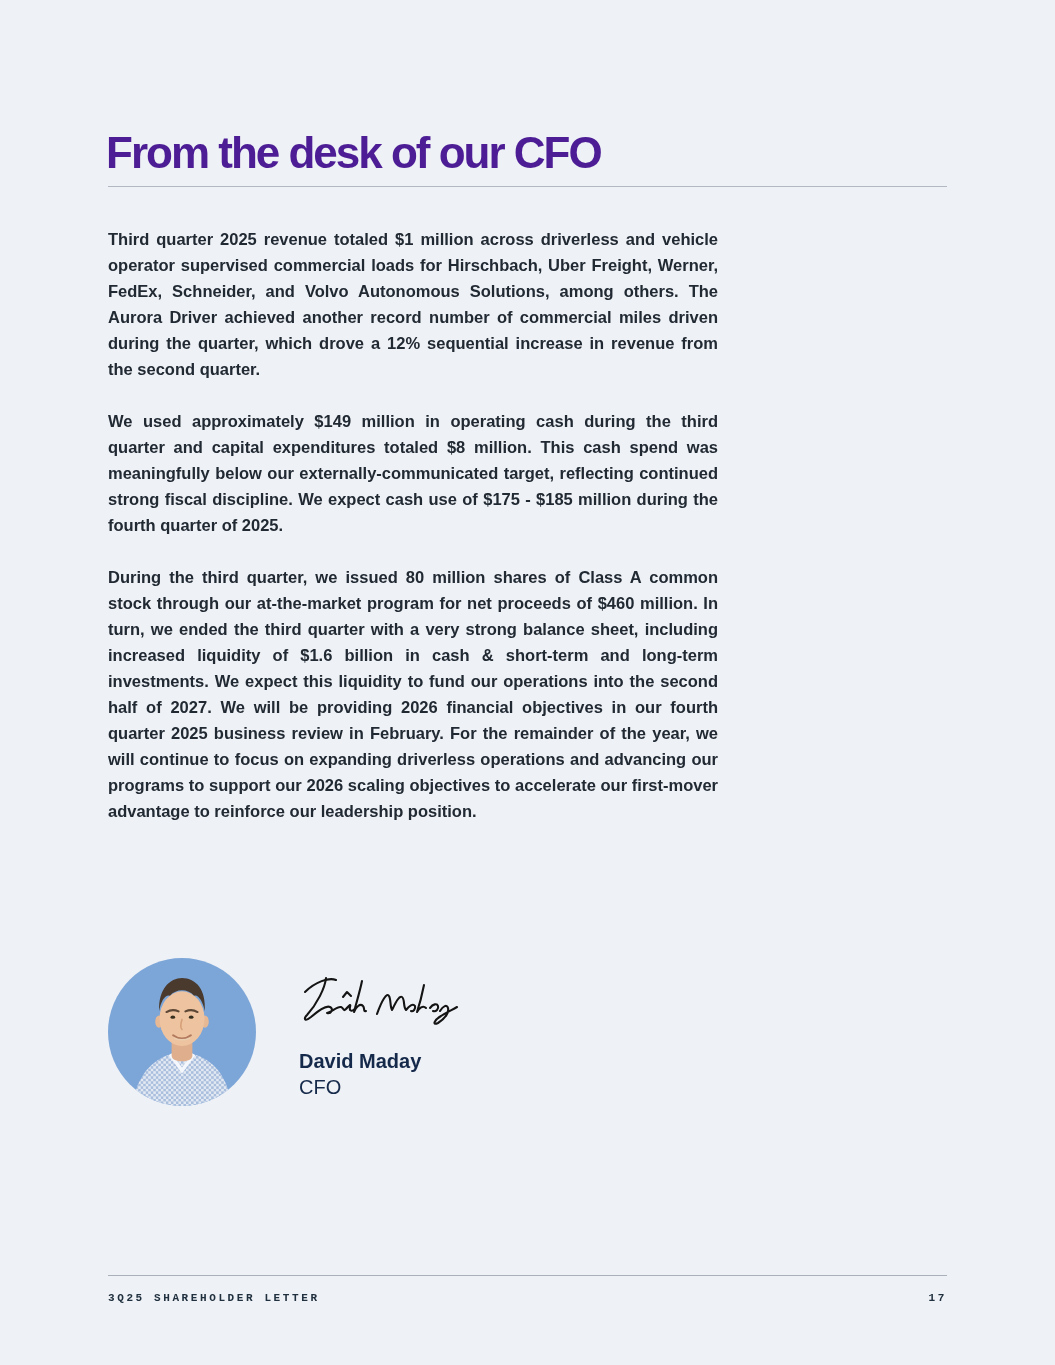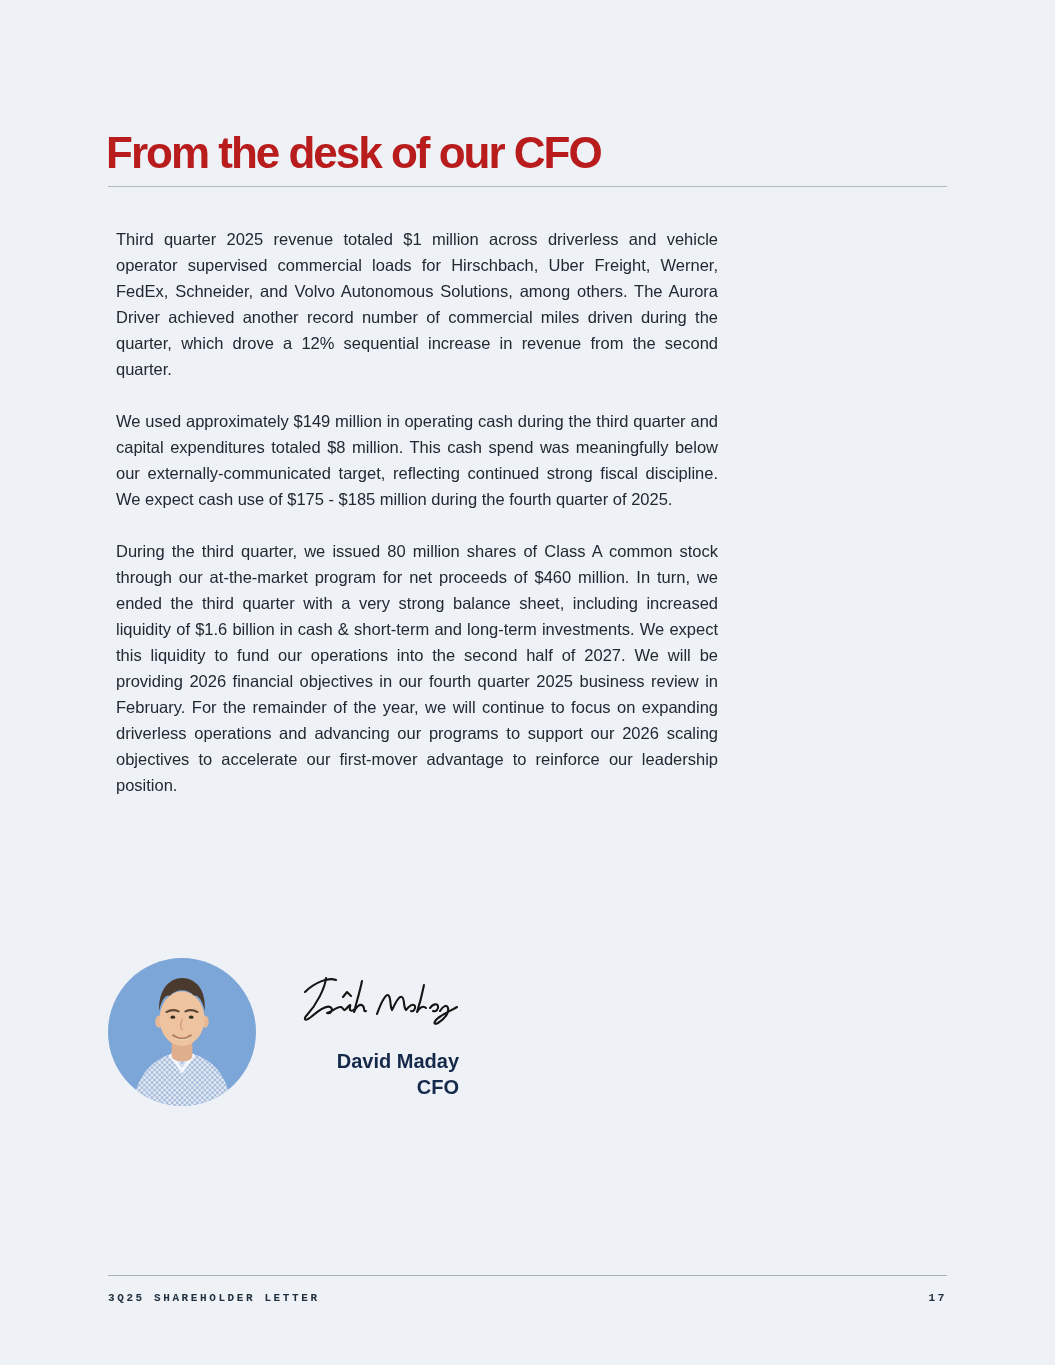--- a/index.html
+++ b/index.html
@@ -20,77 +20,77 @@
   }
   .page-title {
     position: absolute;
     left: 106px;
     top: 130px;
     margin: 0;
     font-size: 44px;
     line-height: 1.05;
     font-weight: 700;
     letter-spacing: -2px;
-    color: #b91c1c;
+    color: #4c1d95;
   }
   .title-rule {
     position: absolute;
     left: 108px;
     top: 186px;
     width: 839px;
     height: 1px;
     background: #b2b8c1;
   }
   .letter-body {
     position: absolute;
     left: 108px;
     top: 226px;
     width: 610px;
   }
   .letter-body p {
-    margin: 0 0 26px 8px;
+    margin: 0 0 26px 0;
     font-size: 16.5px;
     line-height: 26px;
     color: #212933;
     text-align: justify;
+    font-weight: bold;
   }
   .headshot {
     position: absolute;
     left: 108px;
     top: 958px;
     width: 148px;
     height: 148px;
   }
   .headshot svg {
     display: block;
     width: 148px;
     height: 148px;
   }
   .sig-area {
     position: absolute;
     left: 299px;
     top: 966px;
-    text-align: right;
   }
   .signature-svg {
     display: block;
     width: 160px;
     height: 62px;
   }
   .signatory-name {
     margin-top: 20px;
     font-size: 20px;
     line-height: 26px;
     font-weight: 700;
     color: #15294b;
   }
   .signatory-role {
     font-size: 20px;
     line-height: 26px;
-    font-weight: 700;
+    font-weight: 400;
     color: #15294b;
   }
   .footer-rule {
     position: absolute;
     left: 108px;
     top: 1275px;
     width: 839px;
     height: 1px;
     background: #a9b0b9;
   }

